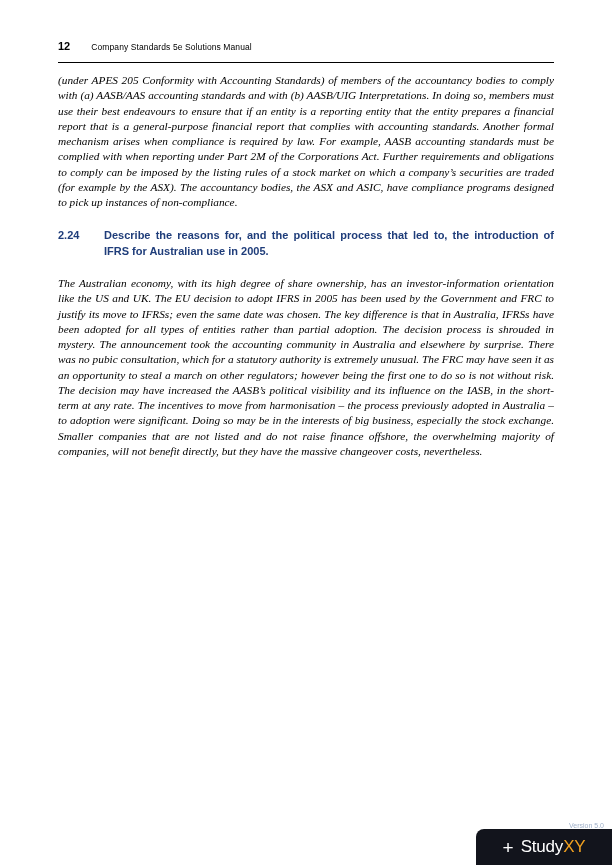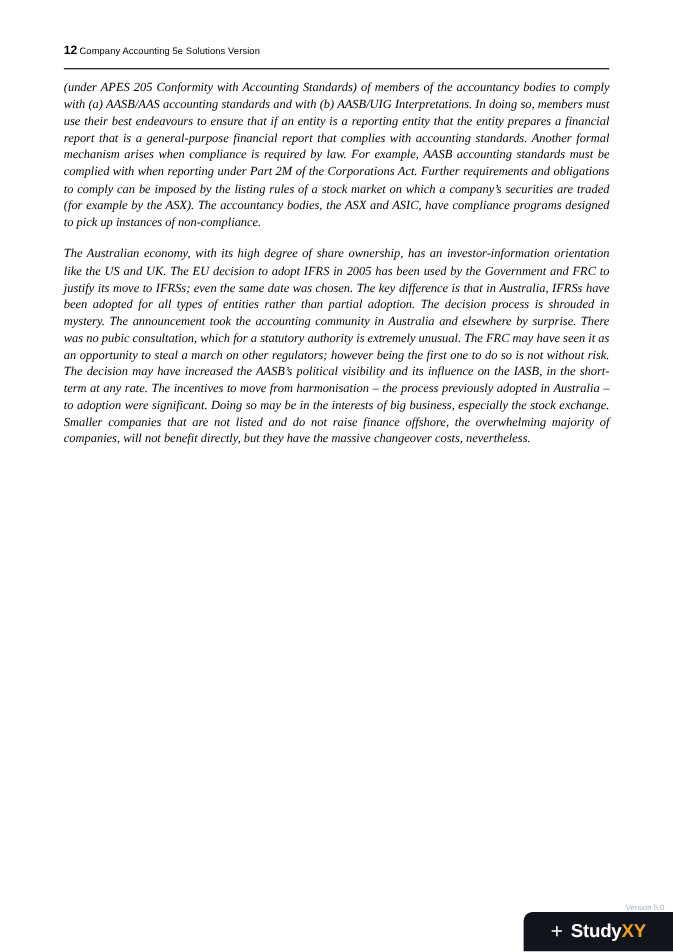--- a/index.html
+++ b/index.html
@@ -18,21 +18,21 @@
   .page {
     position: relative;
     width: 612px;
     height: 865px;
     box-sizing: border-box;
     padding: 40px 58px 0 58px;
   }
   .header {
     display: flex;
     align-items: baseline;
-    gap: 2px;
+    gap: 21px;
     margin-bottom: 10px;
   }
   .header-page-num {
     font-family: "Liberation Sans", sans-serif;
     font-weight: bold;
     font-size: 11px;
     color: #000000;
   }
   .header-title {
     font-family: "Liberation Sans", sans-serif;
@@ -103,42 +103,46 @@
   .badge-plus {
     color: #ffffff;
     font-family: "Liberation Sans", sans-serif;
     font-size: 19px;
     line-height: 1;
     font-weight: 400;
   }
   .badge-text {
     font-family: "Liberation Sans", sans-serif;
     font-size: 17px;
-    font-weight: bold;
+    font-weight: normal;
     color: #ffffff;
     letter-spacing: -0.2px;
   }
   .badge-text .xy {
     color: #f0a020;
   }
 </style>
 </head>
 <body>
 
 <div class="page">
 
   <div class="header">
     <span class="header-page-num">12</span>
-    <span class="header-title">Company Accounting 5e Solutions Version</span>
+    <span class="header-title">Company Standards 5e Solutions Manual</span>
   </div>
 
   <hr class="hr">
 
   <p class="body-text">(under APES 205 Conformity with Accounting Standards) of members of the accountancy bodies to comply with (a) AASB/AAS accounting standards and with (b) AASB/UIG Interpretations. In doing so, members must use their best endeavours to ensure that if an entity is a reporting entity that the entity prepares a financial report that is a general-purpose financial report that complies with accounting standards. Another formal mechanism arises when compliance is required by law. For example, AASB accounting standards must be complied with when reporting under Part 2M of the Corporations Act. Further requirements and obligations to comply can be imposed by the listing rules of a stock market on which a company’s securities are traded (for example by the ASX). The accountancy bodies, the ASX and ASIC, have compliance programs designed to pick up instances of non-compliance.</p>
 
+  <div class="qblock">
+    <div class="qnum">2.24</div>
+    <div class="qtext">Describe the reasons for, and the political process that led to, the introduction of IFRS for Australian use in 2005.</div>
+  </div>
 
   <p class="body-text">The Australian economy, with its high degree of share ownership, has an investor-information orientation like the US and UK. The EU decision to adopt IFRS in 2005 has been used by the Government and FRC to justify its move to IFRSs; even the same date was chosen. The key difference is that in Australia, IFRSs have been adopted for all types of entities rather than partial adoption. The decision process is shrouded in mystery. The announcement took the accounting community in Australia and elsewhere by surprise. There was no pubic consultation, which for a statutory authority is extremely unusual. The FRC may have seen it as an opportunity to steal a march on other regulators; however being the first one to do so is not without risk. The decision may have increased the AASB’s political visibility and its influence on the IASB, in the short-term at any rate. The incentives to move from harmonisation – the process previously adopted in Australia – to adoption were significant. Doing so may be in the interests of big business, especially the stock exchange. Smaller companies that are not listed and do not raise finance offshore, the overwhelming majority of companies, will not benefit directly, but they have the massive changeover costs, nevertheless.</p>
 
   <div class="watermark">Version 5.0</div>
 
   <div class="badge">
     <span class="badge-plus">+</span>
     <span class="badge-text"><span>Study</span><span class="xy">XY</span></span>
   </div>
 

